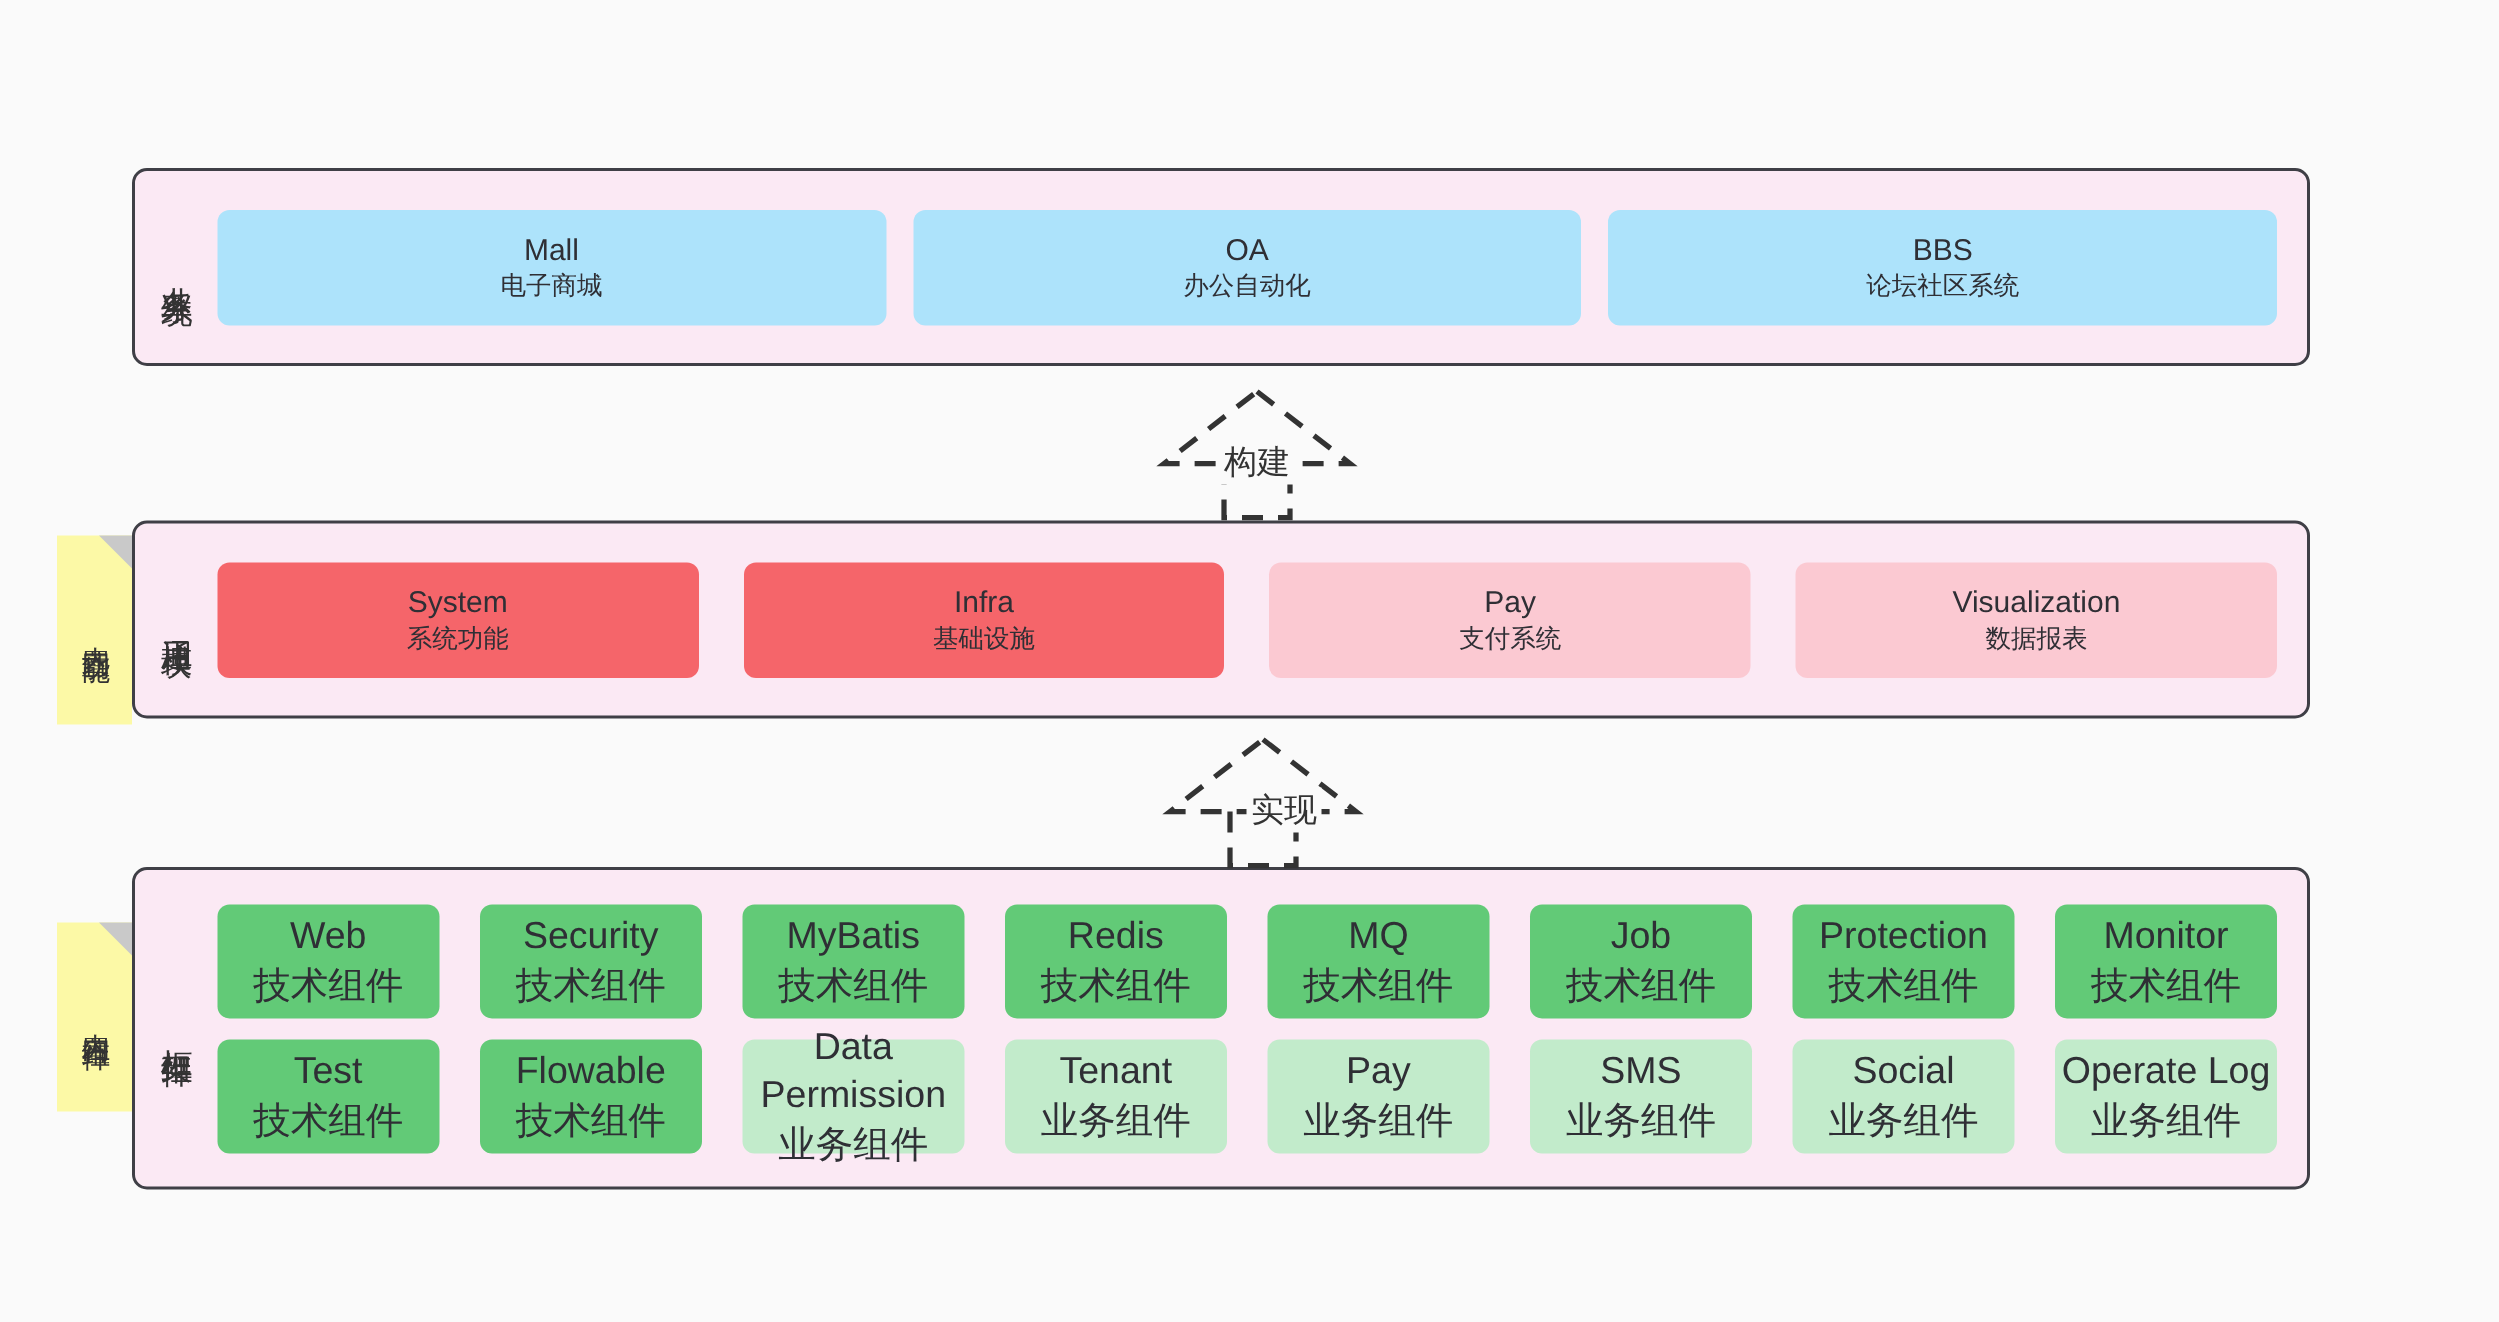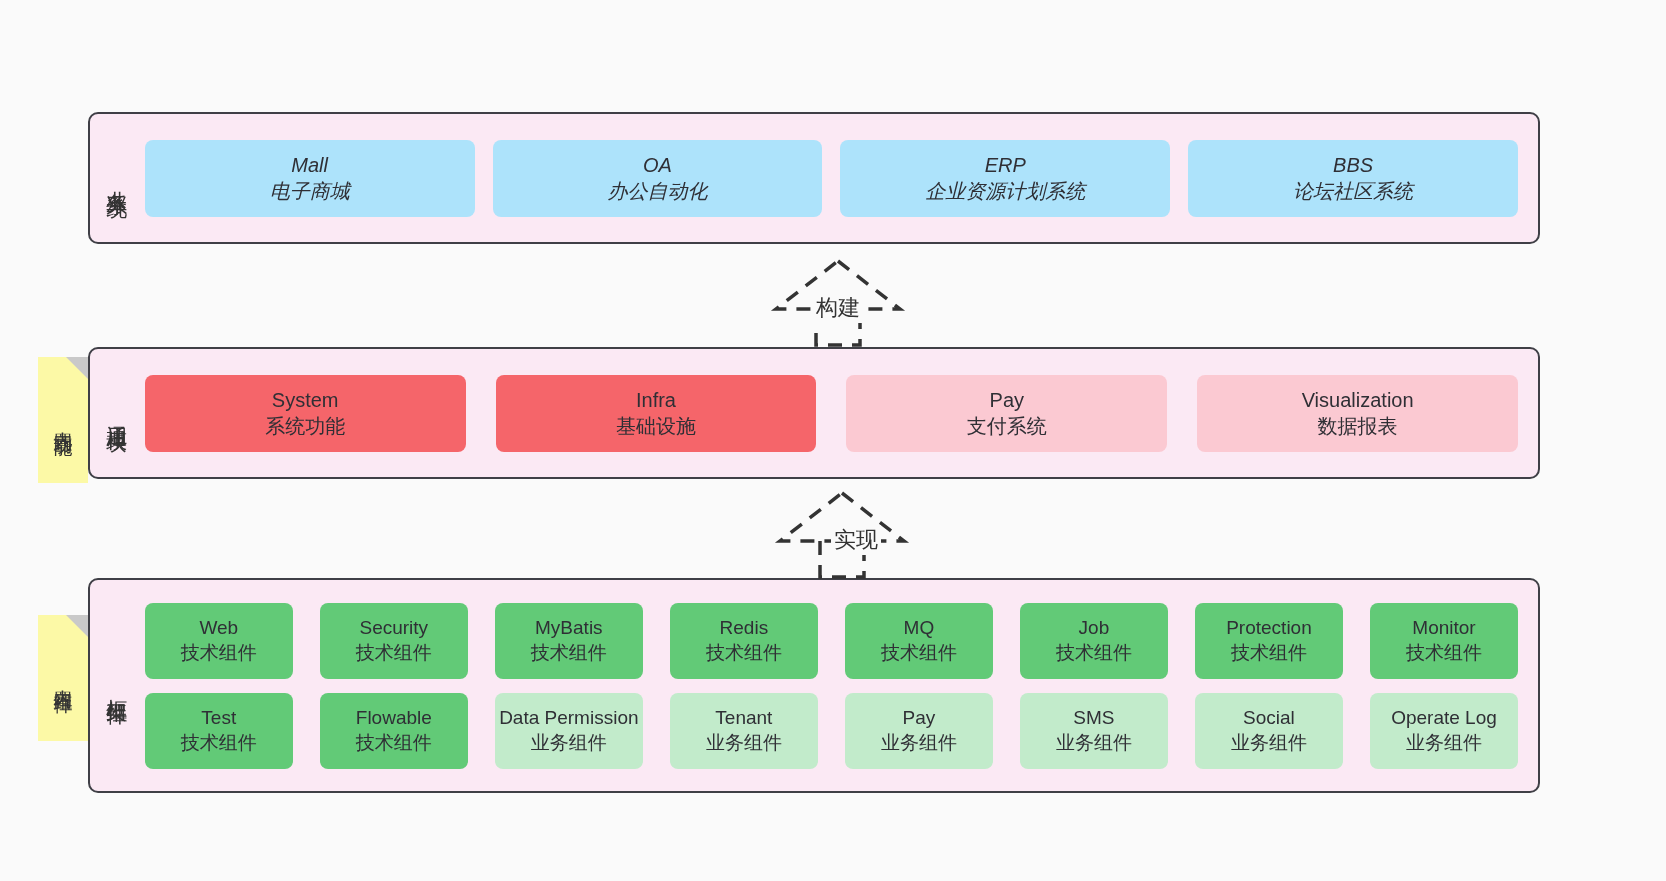--- a/index.html
+++ b/index.html
@@ -66,50 +66,50 @@
     display: flex;
     flex-direction: column;
     align-items: center;
     justify-content: center;
     text-align: center;
     line-height: 1.3;
     color: #2f2f35;
     user-select: none;
   }
   .card .t1 { font-size: 20px; }
-  .card .t2 { font-size: 20px; }
+  .card .t2 { font-size: 17px; }
 
   .c-blue        { background: #ade3fb; }
   .c-red         { background: #f5656a; }
   .c-pink        { background: #fbc9d2; }
   .c-green       { background: #62ca77; }
   .c-lightgreen  { background: #c2ebcb; }
 
   
   #layer-business {
     left: 88px; top: 112px; width: 1452px; height: 132px;
   }
-  #layer-business .row { padding: 0 20px 0 6px; font-style: italic; }
+  #layer-business .row { padding: 0 20px 0 6px; }
   #layer-business .card { flex: 1 1 0; height: 77px; }
 
   
   #layer-common {
     left: 88px; top: 347px; width: 1452px; height: 132px;
   }
   #layer-common .row { gap: 30px; padding: 0 20px 0 6px; }
   #layer-common .card { flex: 1 1 0; height: 77px; }
 
   
   #layer-framework {
     left: 88px; top: 578px; width: 1452px; height: 215px;
   }
   #layer-framework .row { gap: 27px; padding: 0 20px 0 6px; }
   #layer-framework .card { flex: 1 1 0; height: 76px; }
   #layer-framework .card .t1,
-  #layer-framework .card .t2 { font-size: 19px; }
+  #layer-framework .card .t2 { font-size: 25px; }
 
   
   .note {
     position: absolute;
     box-sizing: border-box;
     background: #fcf9a6;
     display: flex;
     align-items: center;
     justify-content: center;
     z-index: 5;
@@ -162,24 +162,20 @@
     <div class="row">
       <div class="card c-blue">
         <span class="t1">Mall</span>
         <span class="t2">电子商城</span>
       </div>
       <div class="card c-blue">
         <span class="t1">OA</span>
         <span class="t2">办公自动化</span>
       </div>
       <div class="card c-blue">
-        <span class="t1">ERP</span>
-        <span class="t2">企业资源计划系统</span>
-      </div>
-      <div class="card c-blue">
         <span class="t1">BBS</span>
         <span class="t2">论坛社区系统</span>
       </div>
     </div>
   </div>
 </div>
 
 <div class="connector" id="connector-build">
   <svg width="160" height="90" viewBox="0 0 160 90">
 

